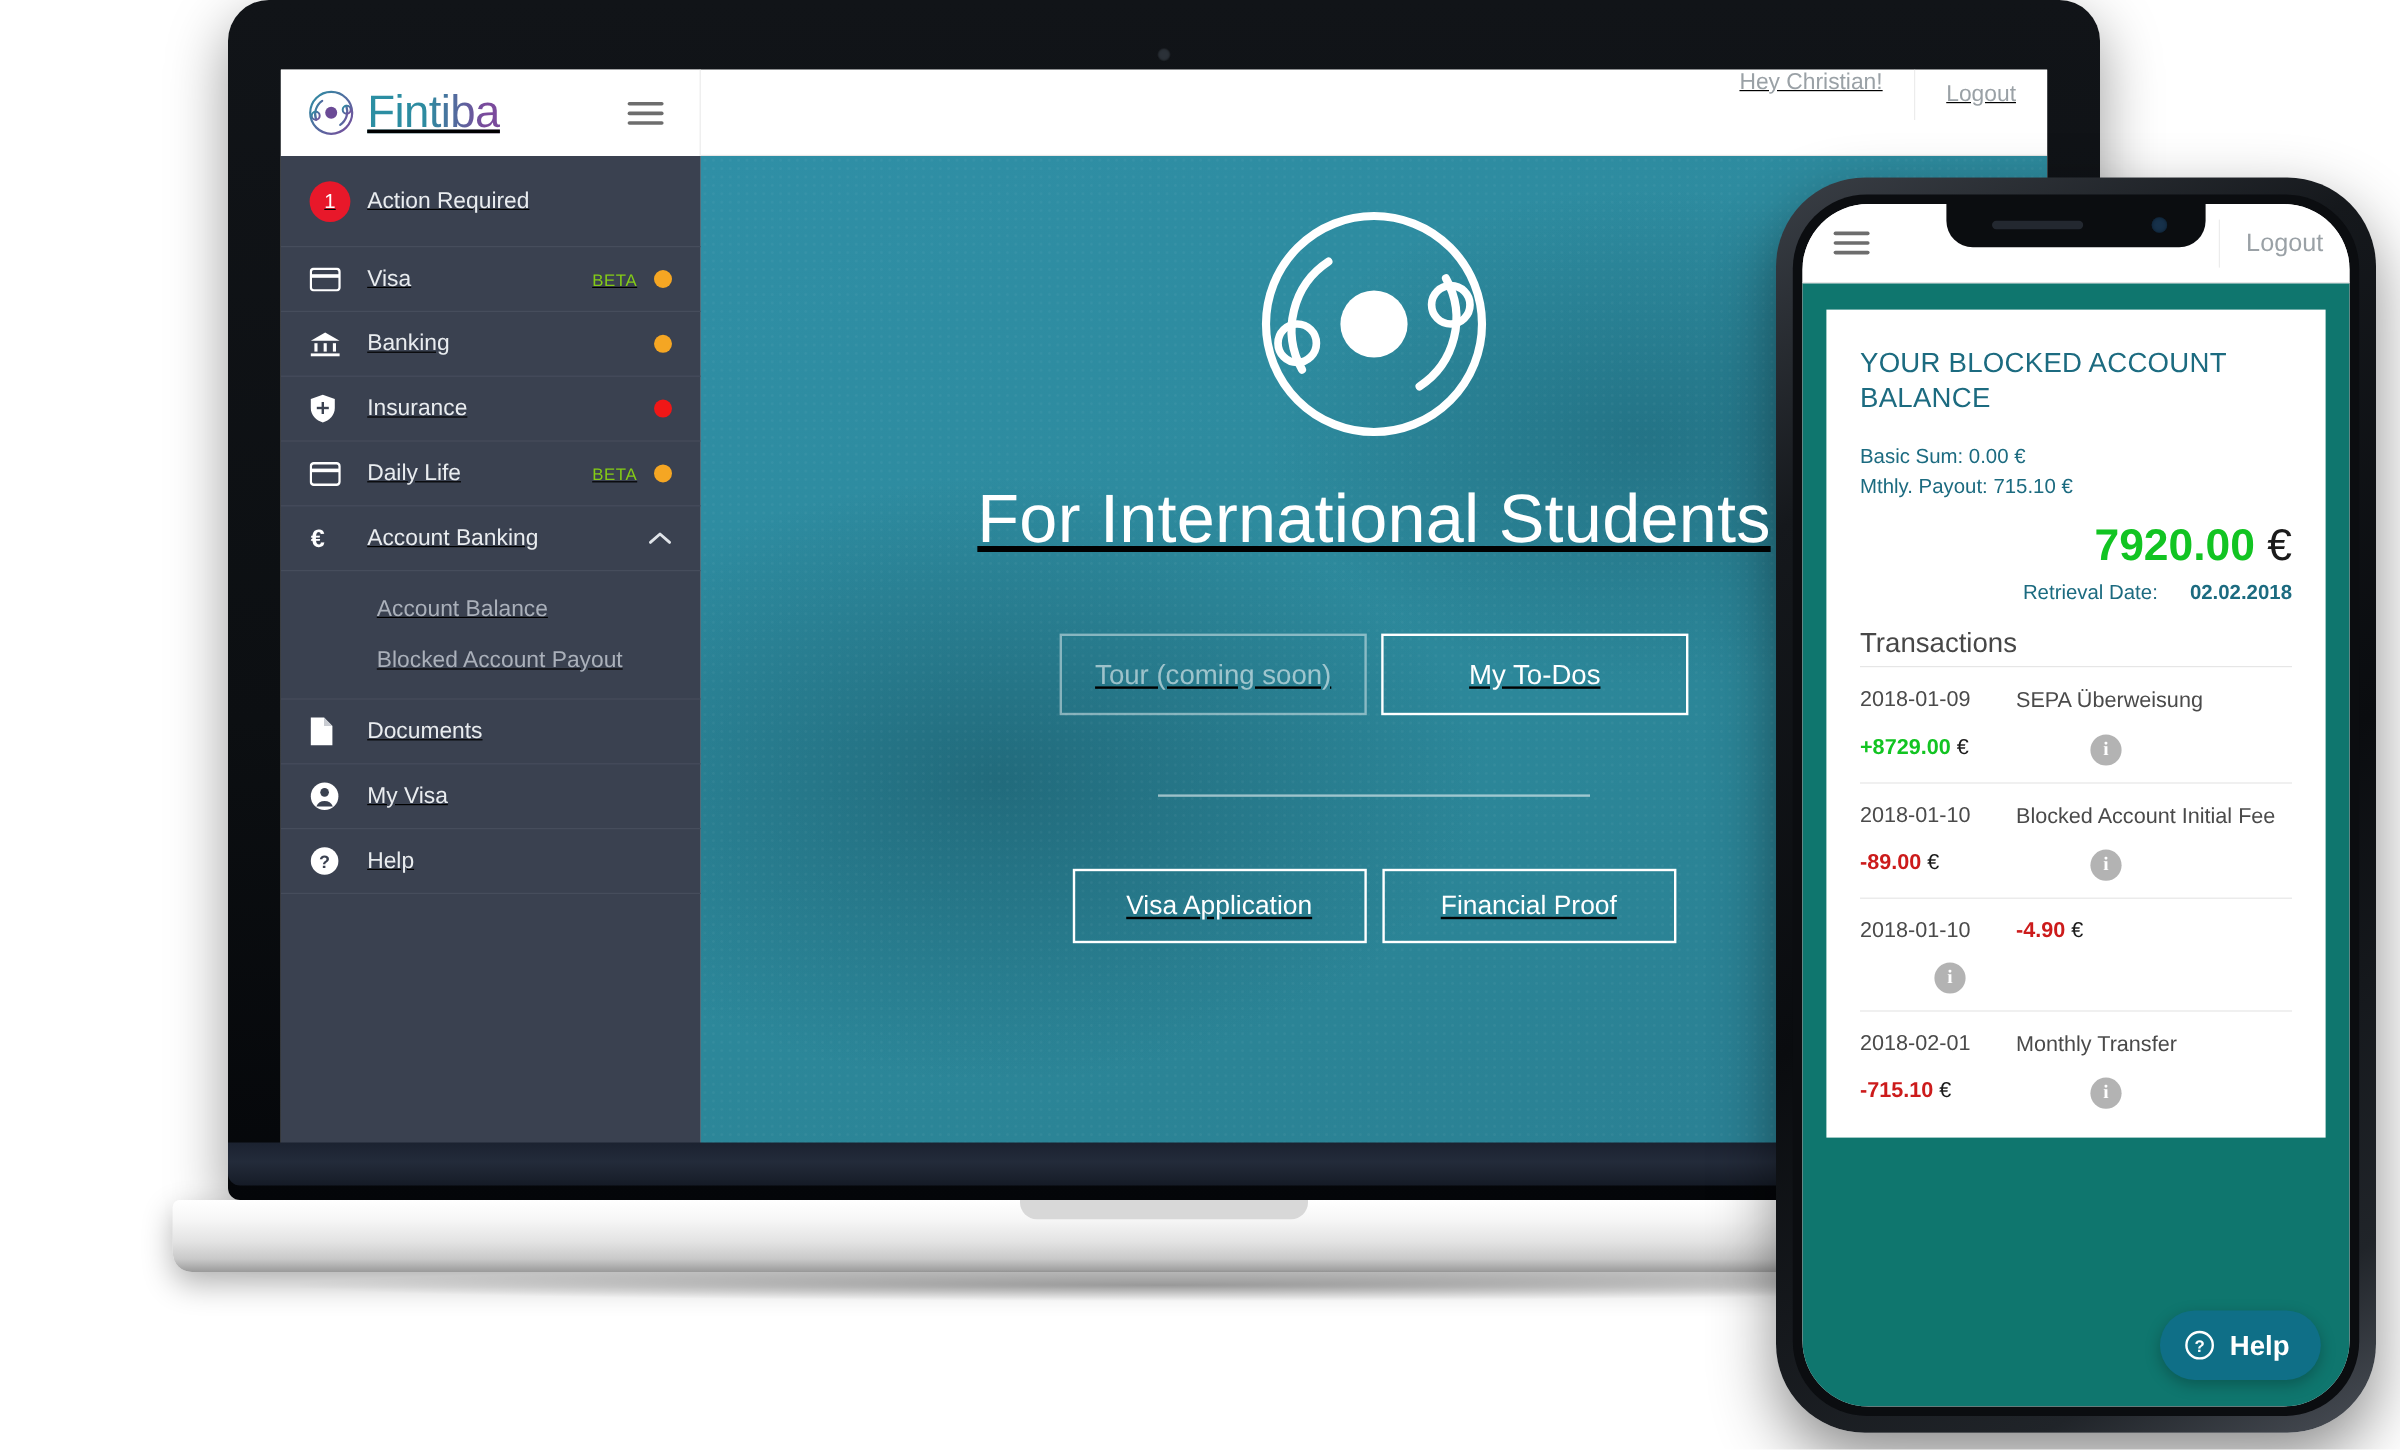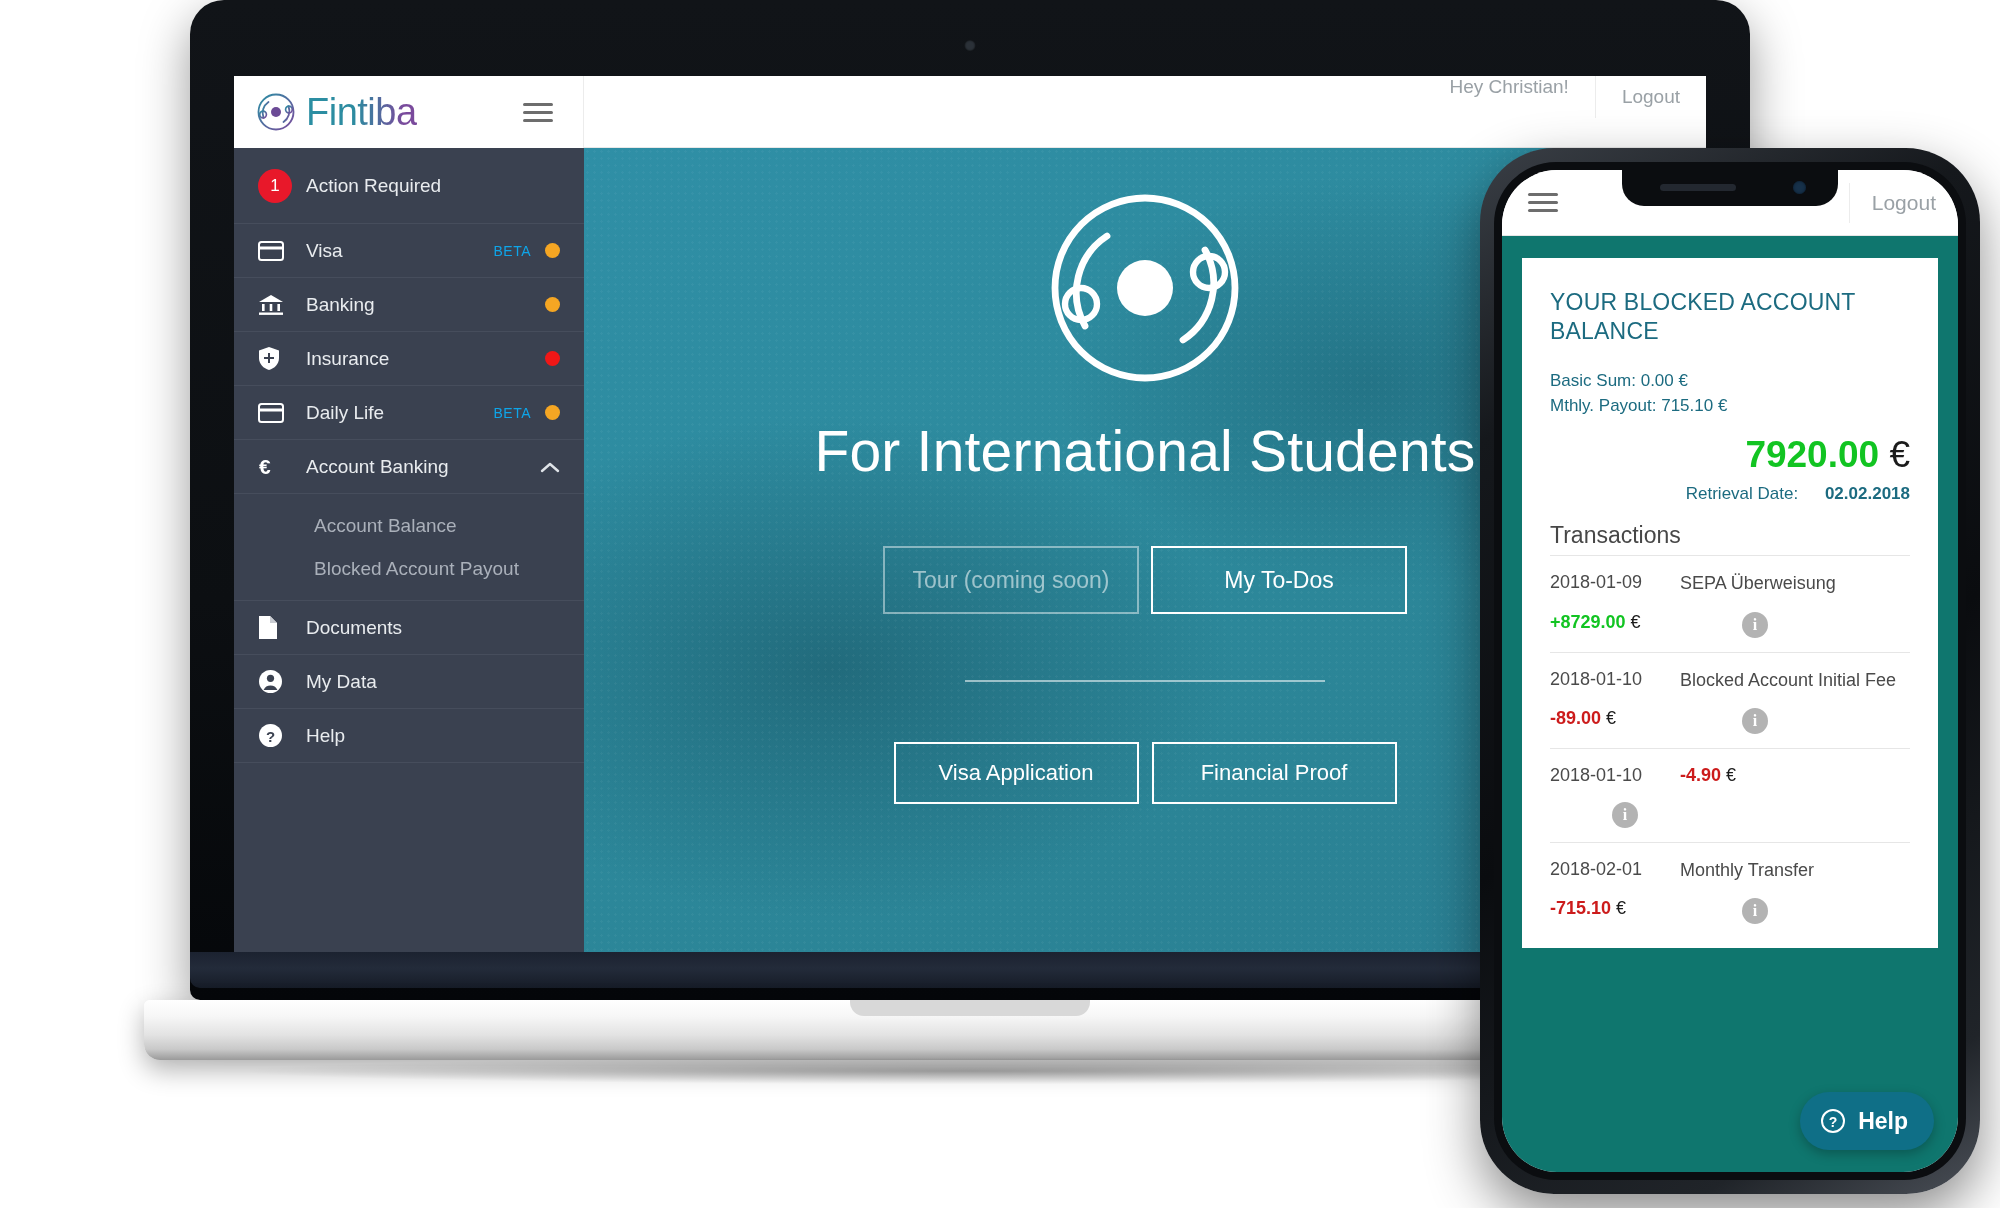--- a/index.html
+++ b/index.html
@@ -19,22 +19,22 @@
     border-radius: 34px 34px 10px 10px;
     box-shadow: 0 18px 50px rgba(0,0,0,.40);
   }
   .laptop-bezel-top { position:absolute; left:0; top:0; width:100%; height:62px; }
   .cam {
     position:absolute; left:50%; top:40px; transform:translateX(-50%);
     width:11px; height:11px; border-radius:50%;
     background:#2b3138; box-shadow: inset 0 0 2px #000;
   }
   .laptop-screen {
-    position: absolute; left: 44px; top: 76px; width: 1472px; height: 910px;
-    background: #ffffff; overflow: hidden;
+    position: absolute; left: 44px; top: 58px; width: 1472px; height: 910px;
+    background: #ffffff; overflow: hidden; text-decoration: underline;
   }
   .laptop-chin {
     position:absolute; left:0; bottom:12px; width:100%; height:36px;
     background: linear-gradient(180deg,#1b2230 0%, #232b3a 45%, #161c27 100%);
     border-radius: 0 0 10px 10px;
   }
   .laptop-base {
     position:absolute; left:-46px; top:1000px; width:1652px; height:60px;
     background: linear-gradient(180deg,#ffffff 0%, #f6f6f6 28%, #e3e3e3 58%, #c9c9c9 82%, #9a9a9a 100%);
     border-radius: 6px 6px 16px 16px;
@@ -82,21 +82,21 @@
   }
   .side-item.tall { height:76px; }
   .side-ico { width:34px; flex:none; display:flex; align-items:center; color:#ffffff; }
   .side-ico svg { display:block; }
   .side-label { margin-left:14px; }
   .badge-num {
     width:34px; height:34px; border-radius:50%; background:#e8182a; color:#fff;
     font-size:17px; display:flex; align-items:center; justify-content:center; flex:none;
   }
   .side-right { margin-left:auto; display:flex; align-items:center; gap:14px; }
-  .beta { font-size:14px; color:#0ea5e9; letter-spacing:.5px; }
+  .beta { font-size:14px; color:#84cc16; letter-spacing:.5px; }
   .dot { width:15px; height:15px; border-radius:50%; }
   .dot.amber { background:#f5a623; }
   .dot.red { background:#f01717; }
   .chev { color:#dfe3e8; }
   .subitem {
     height:43px; display:flex; align-items:center; padding-left:80px;
     color:#aab0ba; font-size:19px; cursor:pointer;
   }
   .sub-wrap { padding-top:10px; padding-bottom:10px; border-bottom:1px solid #464d5c; }
 
@@ -347,21 +347,21 @@
 
 
             <div class="side-item">
               <div class="side-ico">
                 <svg width="25" height="25" viewBox="0 0 25 25">
                     <circle cx="12.5" cy="12.5" r="11.5" fill="#fff"></circle>
                     <circle cx="12.5" cy="9.3" r="3.6" fill="#3a4150"></circle>
                     <path d="M5.6 21 A7.6 7.6 0 0 1 19.4 21 Z" fill="#3a4150"></path>
                   </svg>
               </div>
-              <div class="side-label">My Data</div>
+              <div class="side-label">My Visa</div>
             </div>
 
             <div class="side-item">
               <div class="side-ico">
                 <svg width="25" height="25" viewBox="0 0 25 25">
                     <circle cx="12.5" cy="12.5" r="11.5" fill="#fff"></circle>
                     <text x="12.5" y="18.5" text-anchor="middle" font-family="Liberation Sans, sans-serif" font-size="15" font-weight="700" fill="#3a4150">?</text>
                   </svg>
               </div>
               <div class="side-label">Help</div>

